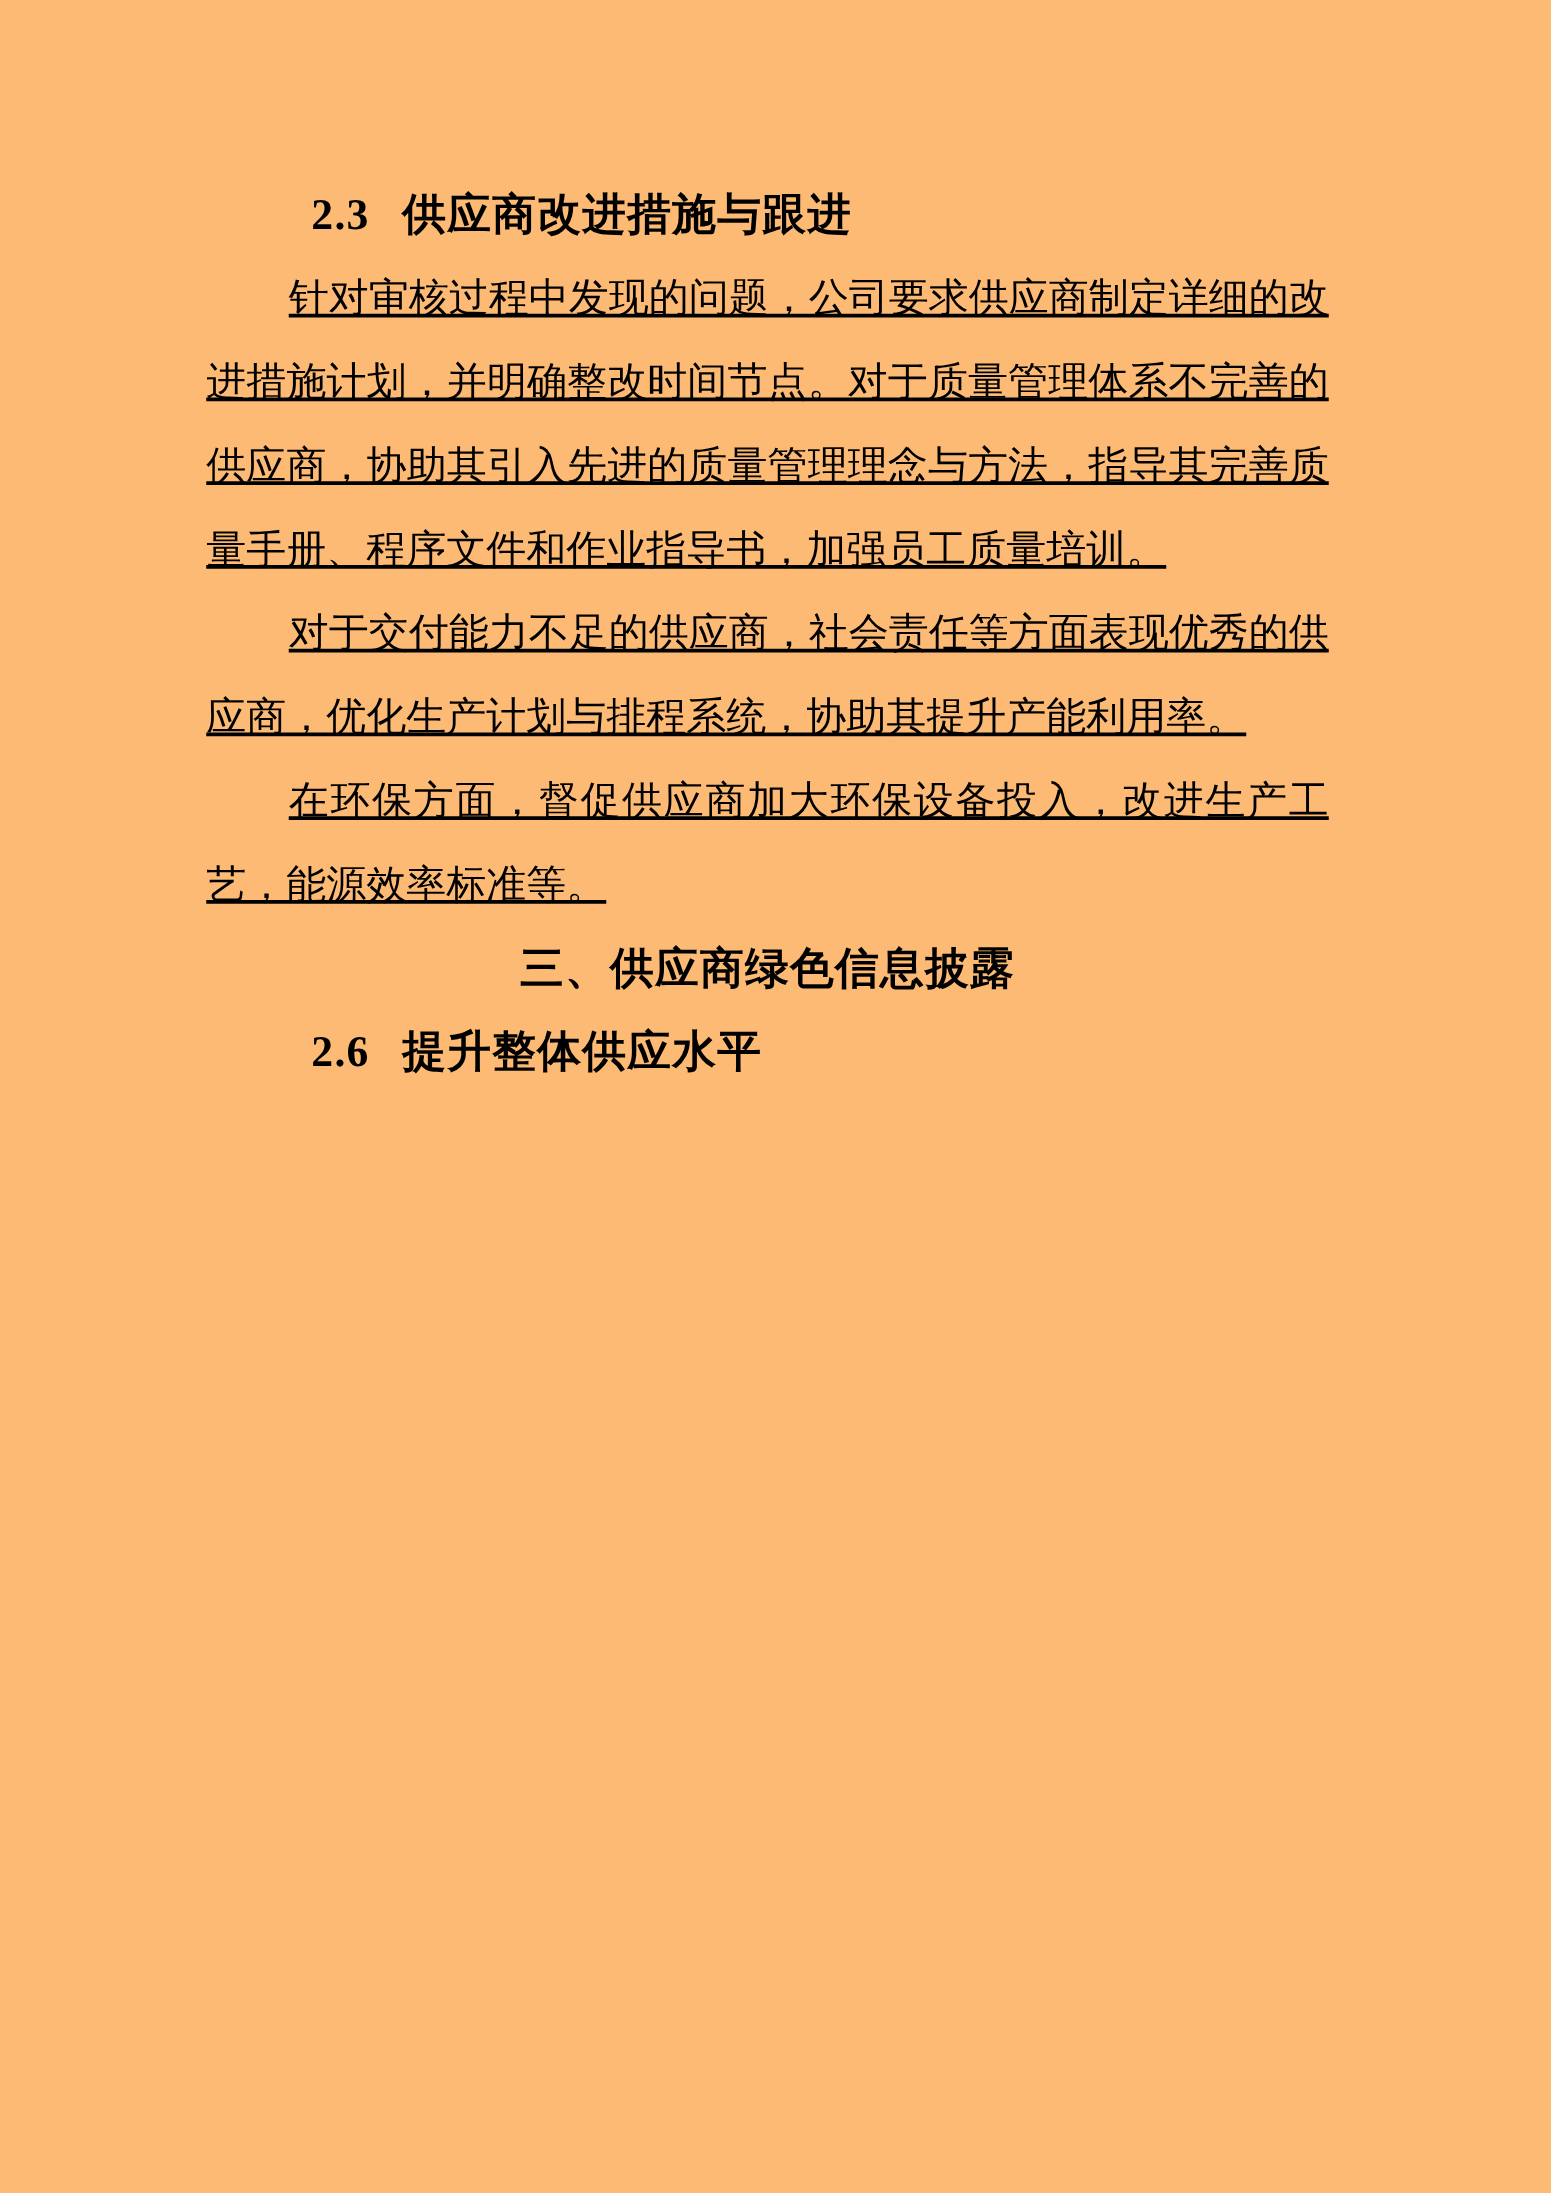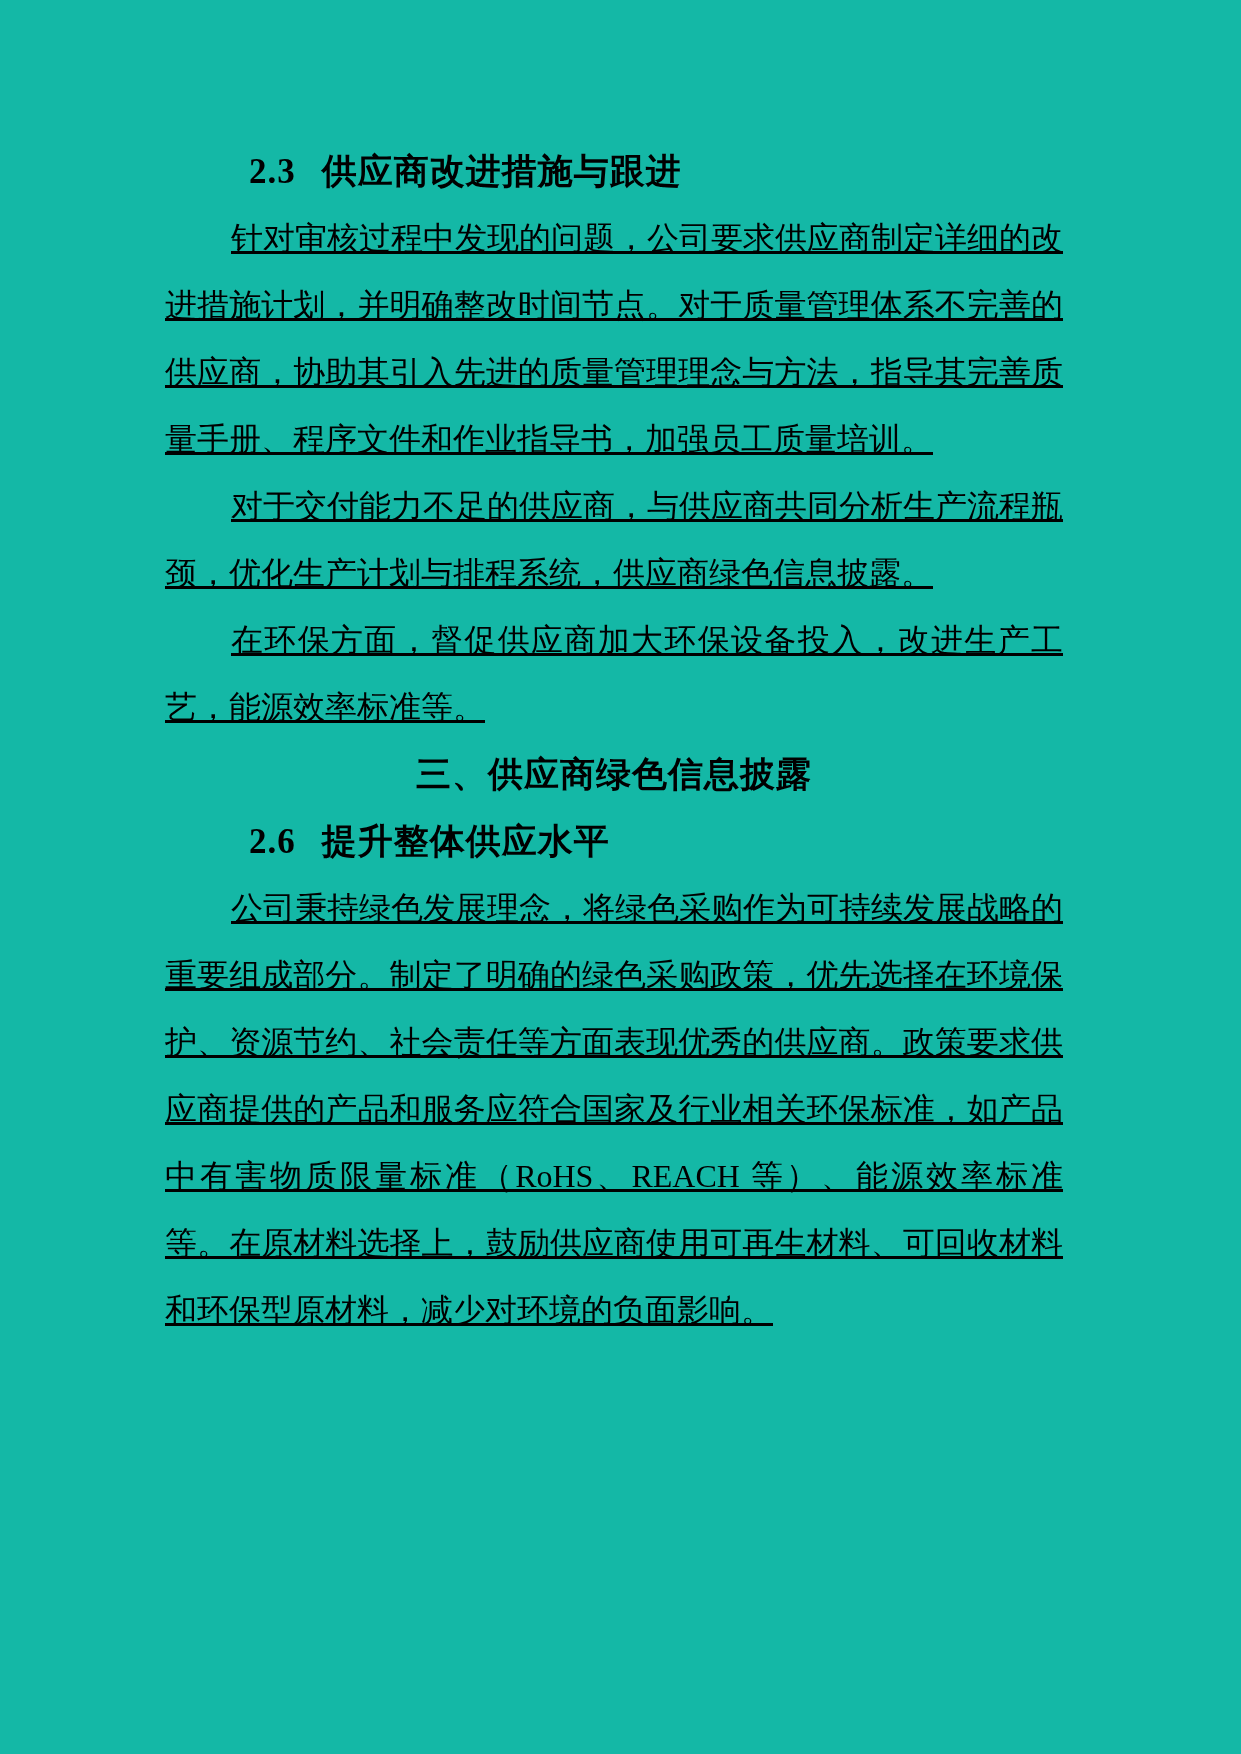--- a/index.html
+++ b/index.html
@@ -11,21 +11,21 @@
     height: 1754px;
     background: #ffffff;
     overflow: hidden;
     position: relative;
   }
   .page {
     position: absolute;
     left: 0; top: 0;
     width: 1241px;
     height: 1754px;
-    background: #14b8a6;
+    background: #fdba74;
   }
   .content {
     position: absolute;
     left: 165px;
     top: 138px;
     width: 898px;
     color: #000000;
     font-family: "Liberation Serif", "DejaVu Serif", serif;
     font-size: 32px;
     line-height: 67px;
@@ -58,19 +58,18 @@
     margin-right: 26px;
   }
 </style>
 </head>
 <body>
 
 <main class="page">
   <section class="content">
       <div class="subsection-heading"><span class="heading-number gap">2.3</span><span class="heading-title">供应商改进措施与跟进</span></div>
       <p class="body-para">针对审核过程中发现的问题，公司要求供应商制定详细的改进措施计划，并明确整改时间节点。对于质量管理体系不完善的供应商，协助其引入先进的质量管理理念与方法，指导其完善质量手册、程序文件和作业指导书，加强员工质量培训。</p>
-      <p class="body-para">对于交付能力不足的供应商，与供应商共同分析生产流程瓶颈，优化生产计划与排程系统，供应商绿色信息披露。</p>
+      <p class="body-para">对于交付能力不足的供应商，社会责任等方面表现优秀的供应商，优化生产计划与排程系统，协助其提升产能利用率。</p>
       <p class="body-para">在环保方面，督促供应商加大环保设备投入，改进生产工艺，能源效率标准等。</p>
       <div class="section-heading"><span class="heading-number">三、</span><span class="heading-title">供应商绿色信息披露</span></div>
       <div class="subsection-heading"><span class="heading-number gap">2.6</span><span class="heading-title">提升整体供应水平</span></div>
-      <p class="body-para">公司秉持绿色发展理念，将绿色采购作为可持续发展战略的重要组成部分。制定了明确的绿色采购政策，优先选择在环境保护、资源节约、社会责任等方面表现优秀的供应商。政策要求供应商提供的产品和服务应符合国家及行业相关环保标准，如产品中有害物质限量标准（RoHS、REACH 等）、能源效率标准等。在原材料选择上，鼓励供应商使用可再生材料、可回收材料和环保型原材料，减少对环境的负面影响。</p>
     </section>
 </main>
 
 </body></html>

